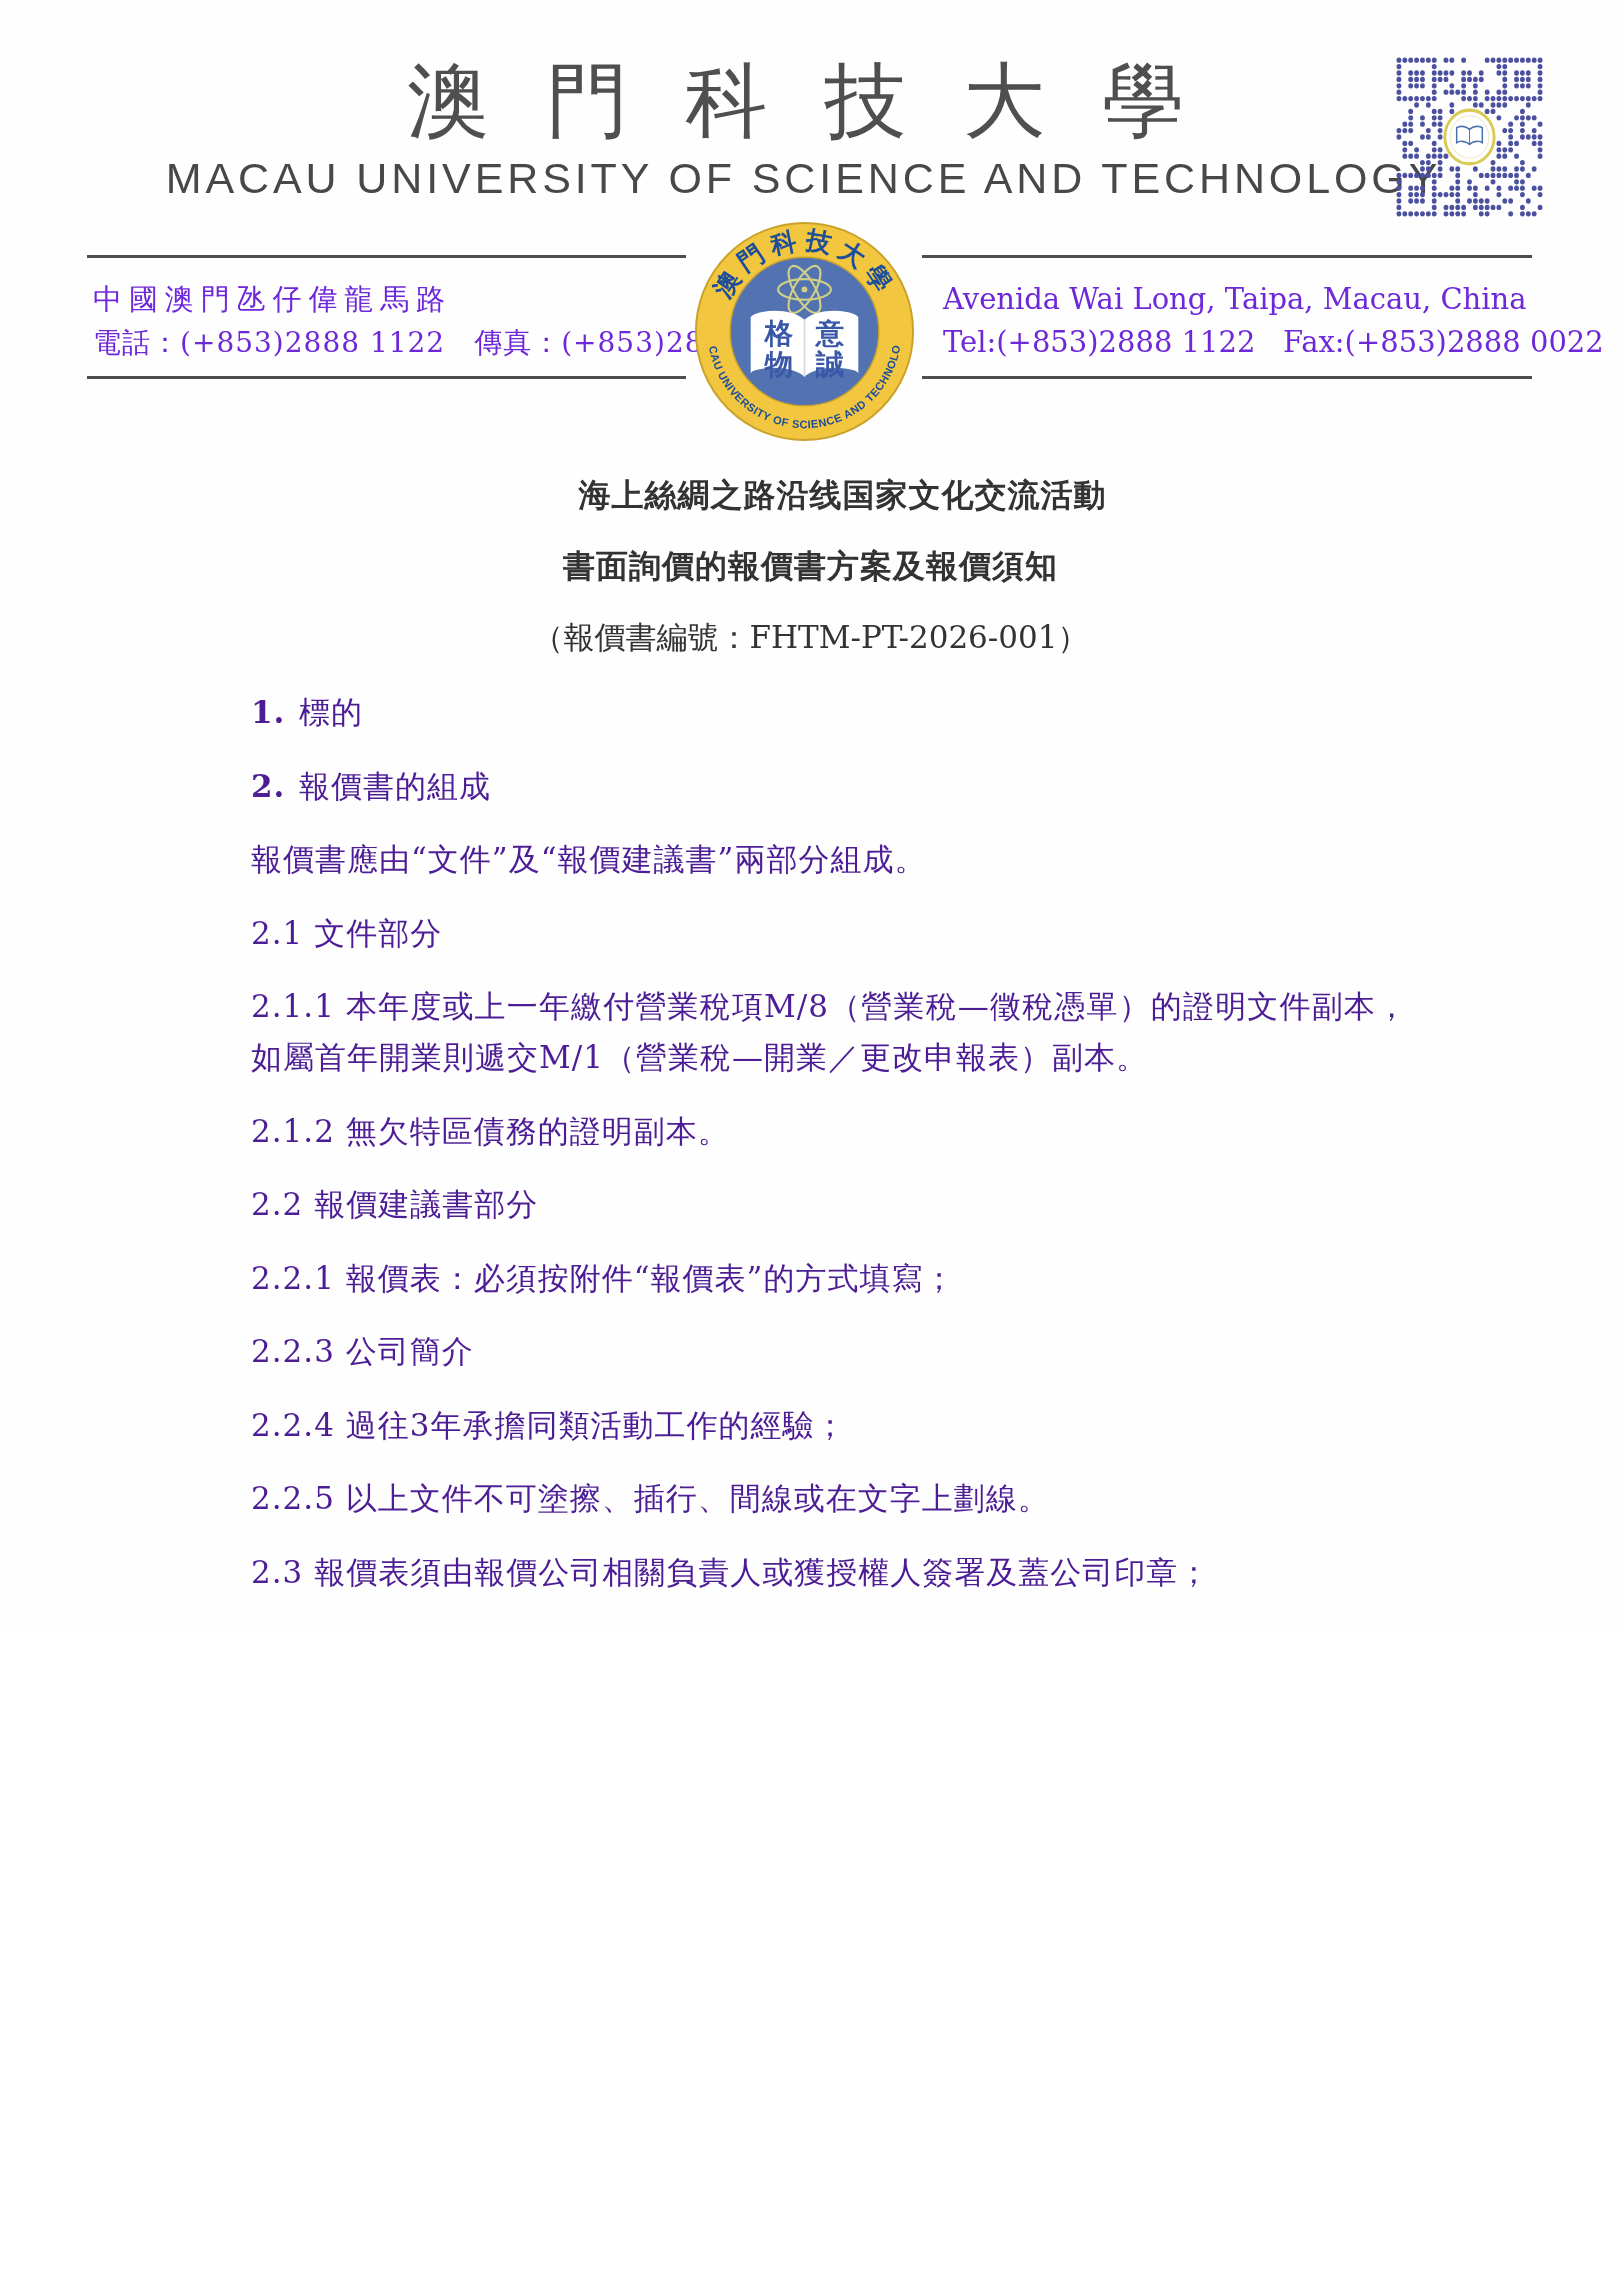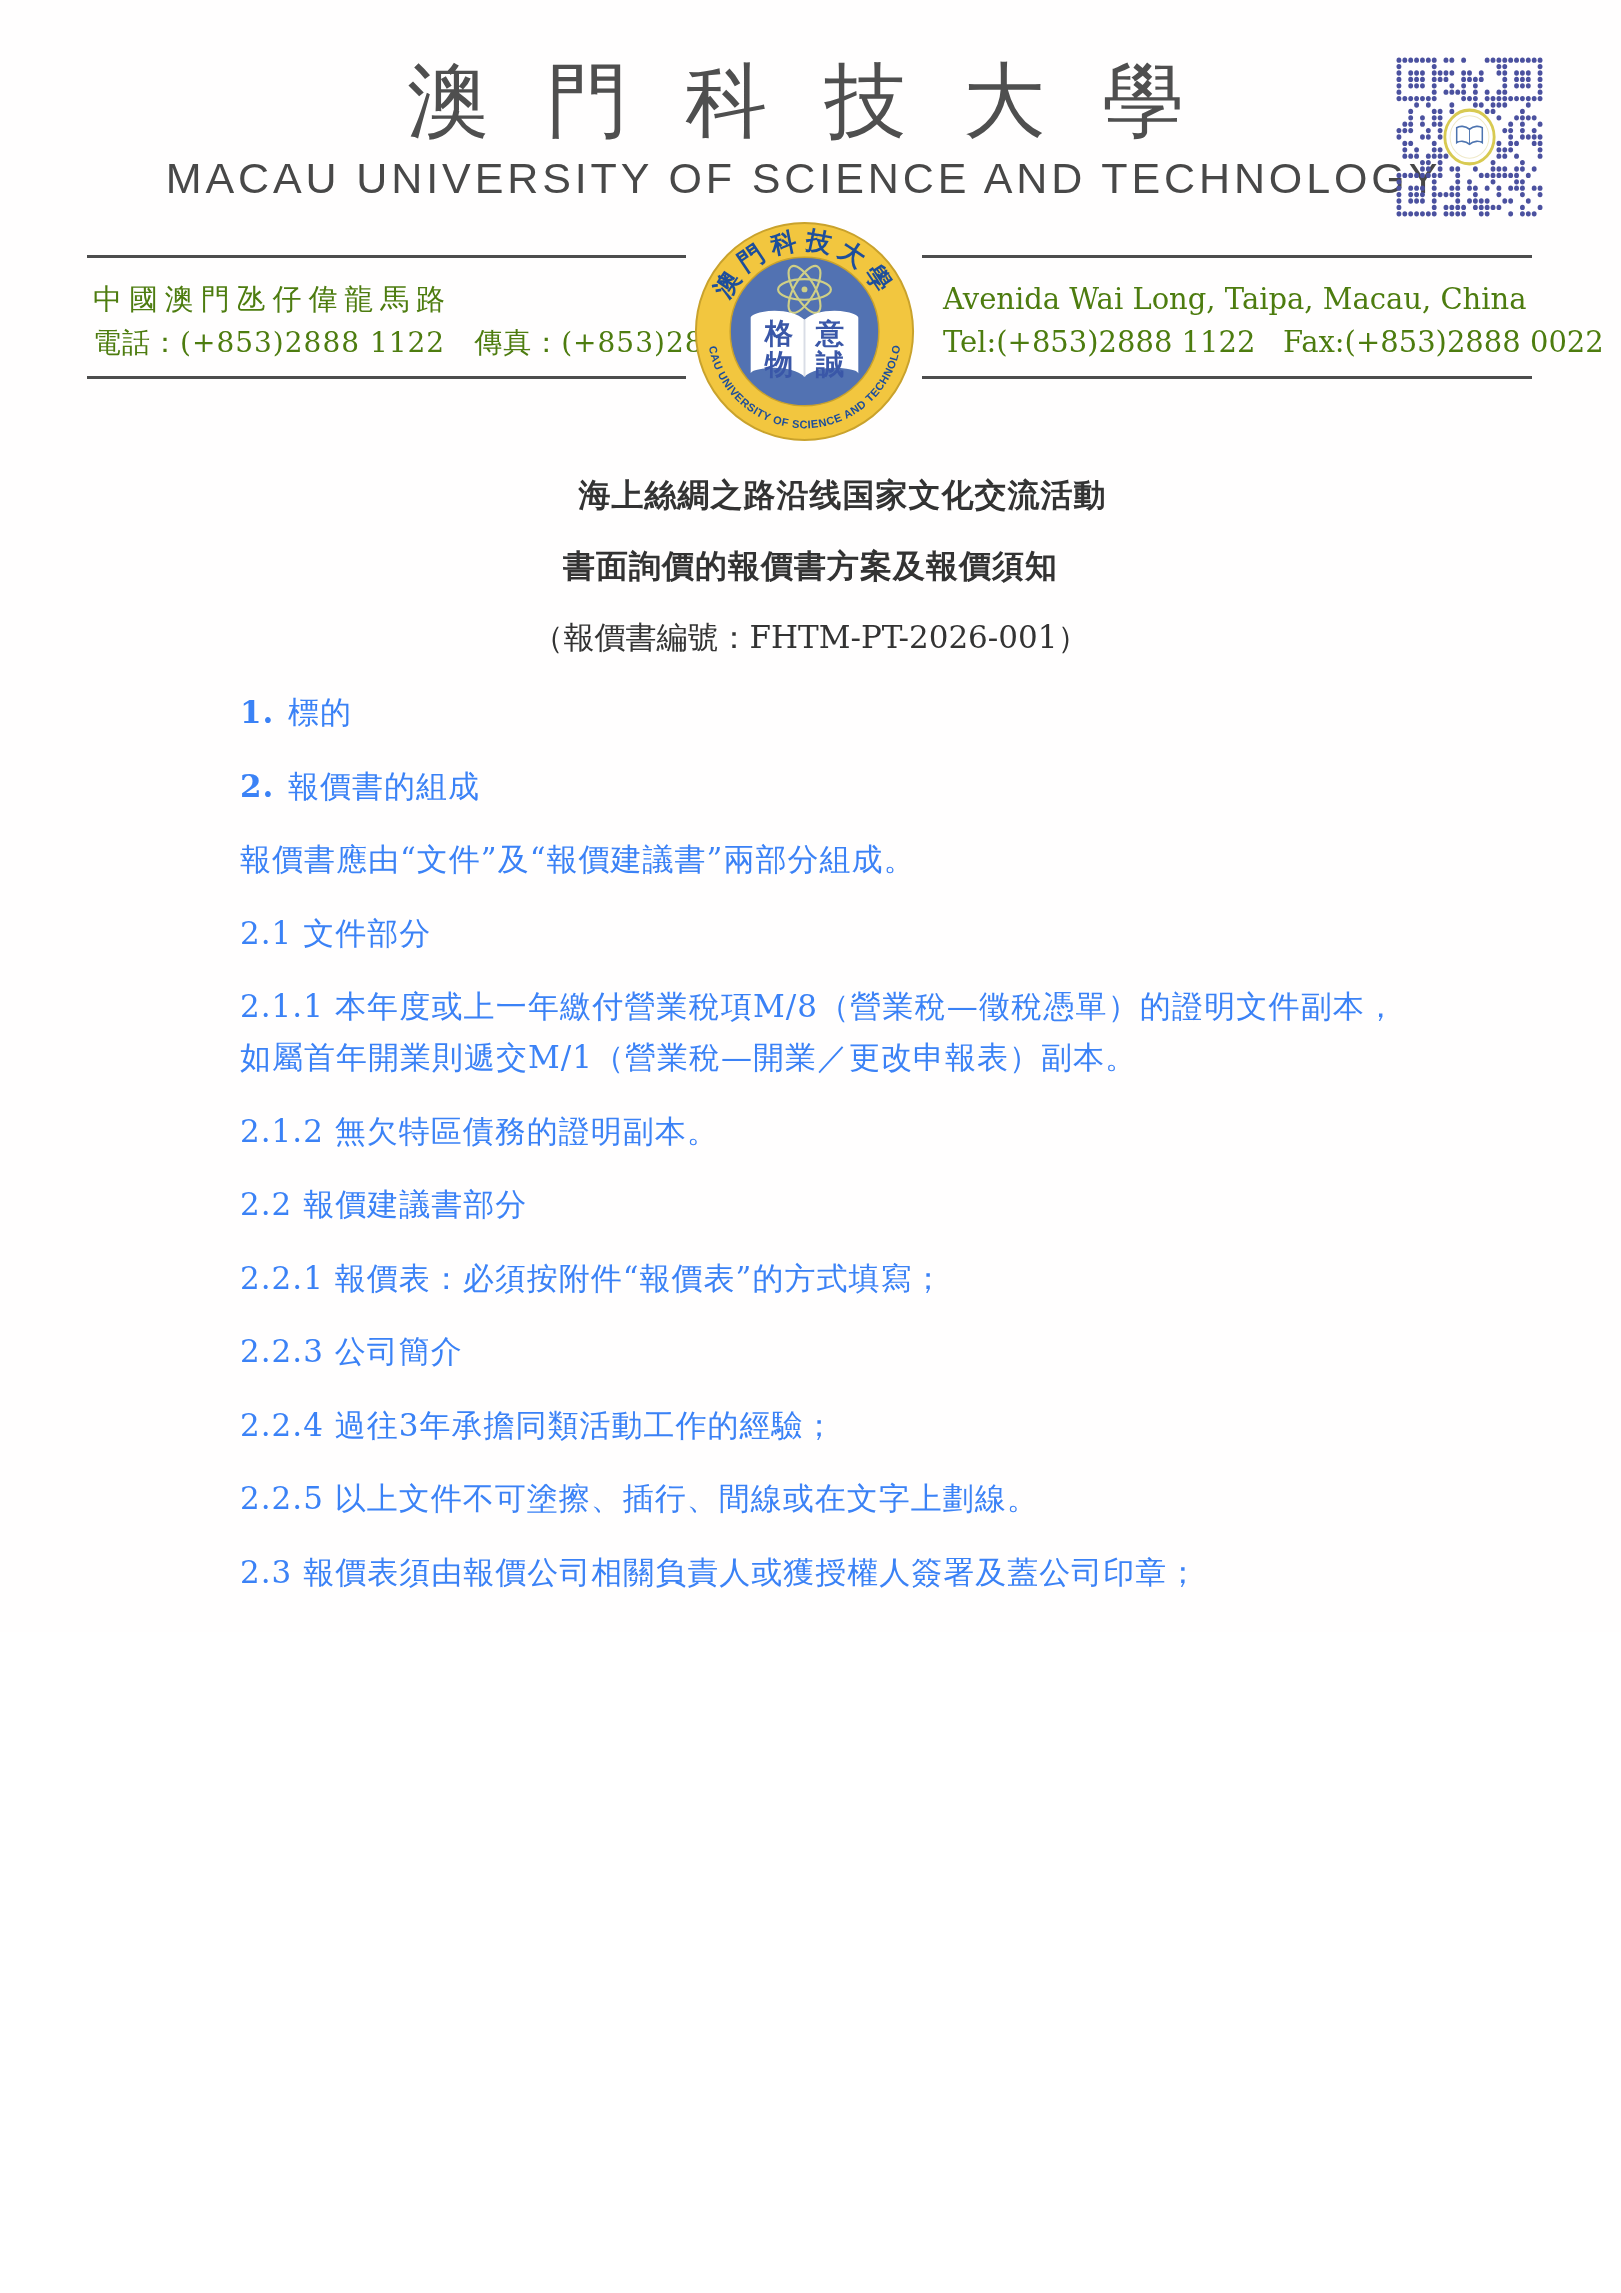--- a/index.html
+++ b/index.html
@@ -16,34 +16,34 @@
     position:absolute;top:154px;left:0;width:1607px;text-align:center;
     font-family:"Liberation Sans",sans-serif;font-size:43px;font-weight:500;
     color:#484848;letter-spacing:3.9px;white-space:nowrap;
   }
   .qr{position:absolute;left:1396px;top:57px;width:147px;height:160px;}
   .rule{position:absolute;height:2.9px;background:#4d4d4d;}
   .rule.r1{left:87px;top:255px;width:599px;}
   .rule.r2{left:922px;top:255px;width:610px;}
   .rule.r3{left:87px;top:376px;width:599px;}
   .rule.r4{left:922px;top:376px;width:610px;}
-  .addr{position:absolute;white-space:pre;color:#4d7c0f;}
+  .addr{position:absolute;white-space:pre;color:#6d28d9;}
   .addr.zh1{left:93px;top:280px;font-size:29px;letter-spacing:6.9px;}
   .addr.zh2{left:93px;top:324px;font-size:28px;letter-spacing:1px;}
   .addr.en1{left:943px;top:282px;font-size:29px;}
   .addr.en2{left:943px;top:325px;font-size:29px;}
   .logo{position:absolute;left:692px;top:219px;width:225px;height:225px;}
   
   .doc-title{position:absolute;left:0;width:1621px;text-align:center;color:#333;}
   .doc-title.t1{top:474px;font-size:32px;font-weight:600;letter-spacing:1px;padding-left:32px;}
   .doc-title.t2{top:545px;font-size:32px;font-weight:600;letter-spacing:1px;}
   .doc-title.t3{top:617px;font-size:31px;font-weight:500;}
   .content{
-    position:absolute;left:240px;top:687px;width:1157px;
-    font-size:31px;line-height:51px;letter-spacing:1px;color:#3b82f6;
+    position:absolute;left:251px;top:687px;width:1157px;
+    font-size:31px;line-height:51px;letter-spacing:1px;color:#4c1d95;
   }
   .content p{margin:0 0 22.5px 0;text-align:justify;}
   .content p.hd{text-align:left;}
   .bnum{font-weight:bold;margin-right:13.7px;}
   .bnum:empty{display:none;margin:0;}
   .page-num{position:absolute;top:2098px;left:0;width:1621px;text-align:center;font-size:26.5px;color:#3a3a3a;}
   .scan-band{
     position:absolute;left:0;top:2260px;width:1621px;height:15.7px;
     background:linear-gradient(180deg,#f4f4f4 0%,#e4e4e4 55%,#f7f7f7 100%);
   }

